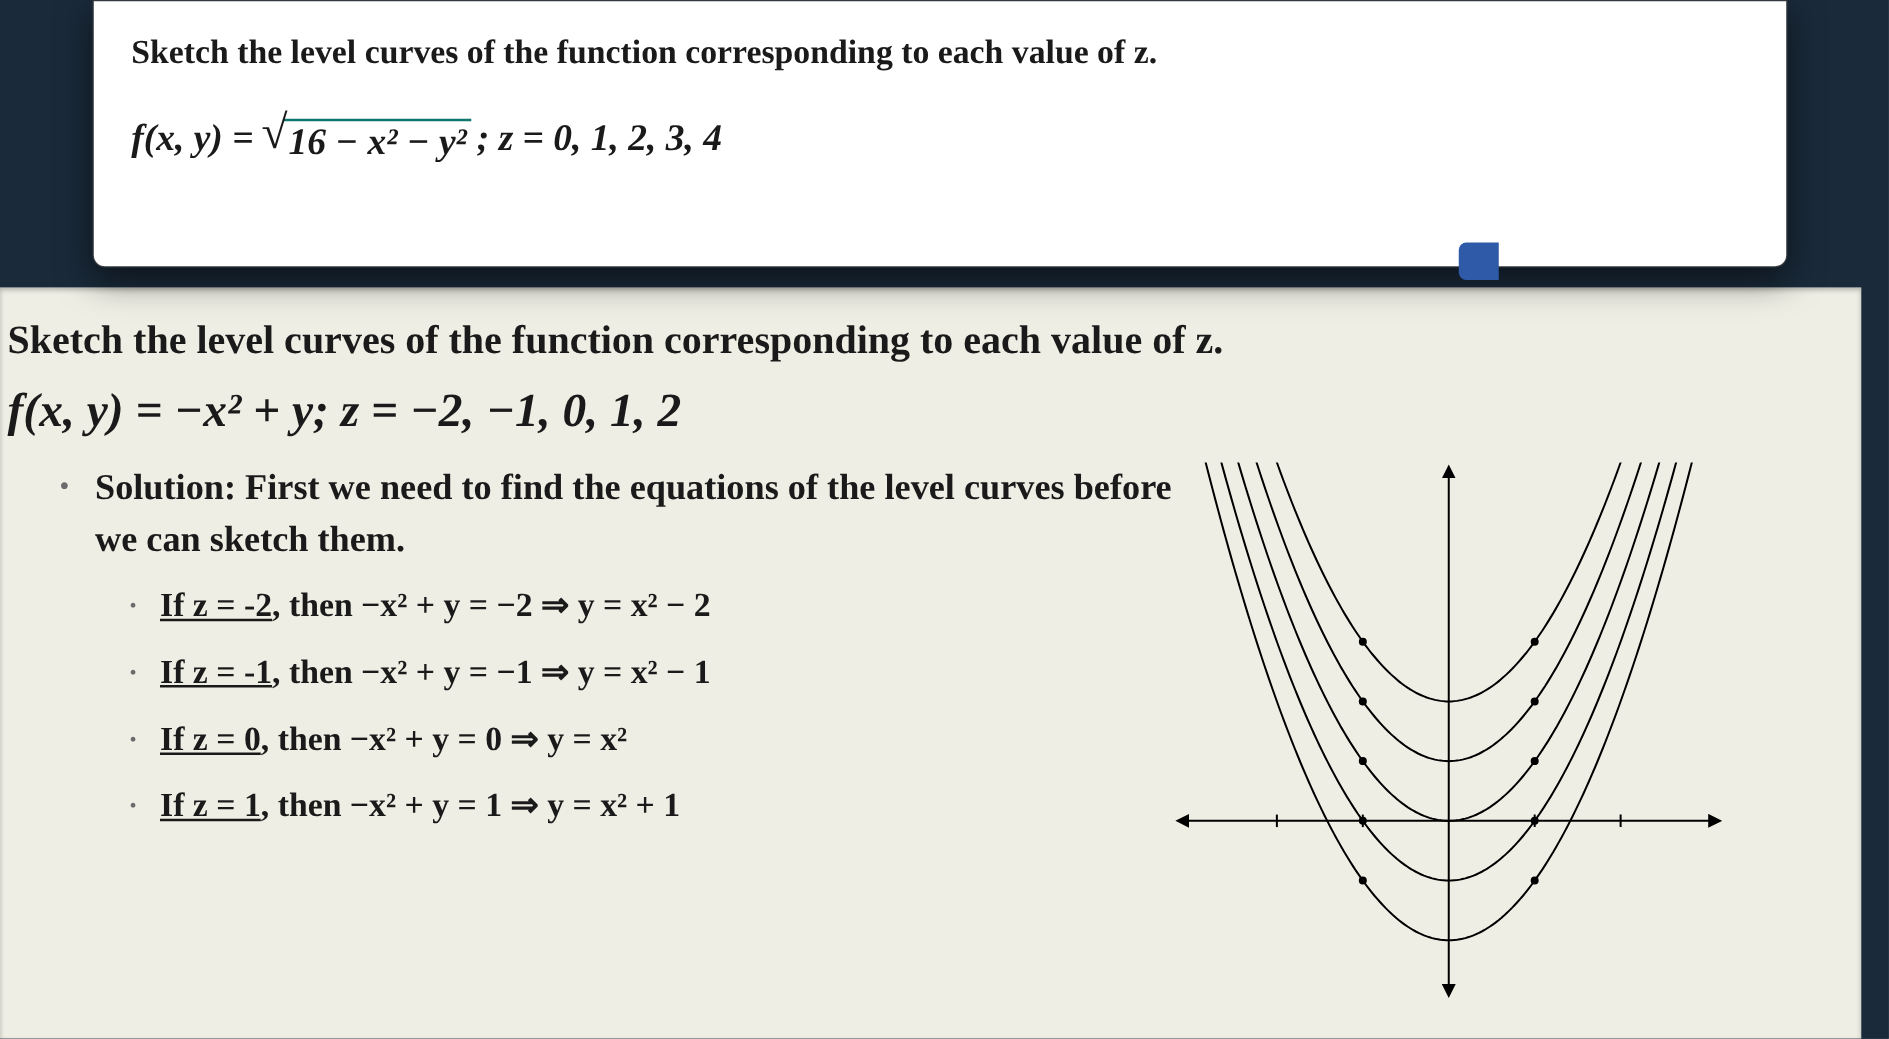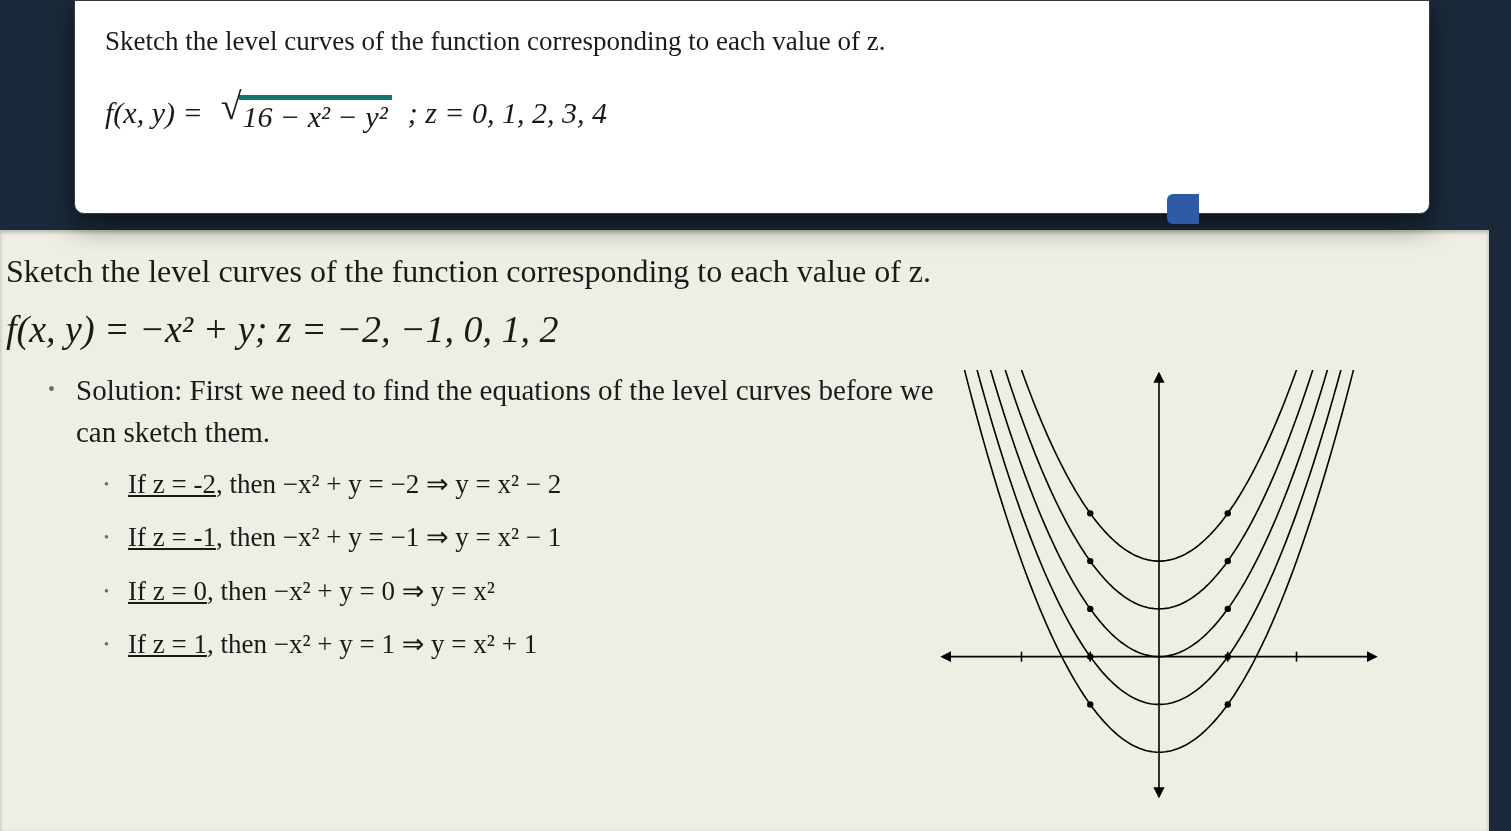--- a/index.html
+++ b/index.html
@@ -9,20 +9,21 @@
     height: 831px;
     background: #1a2a3a;
     font-family: "Palatino Linotype", "Book Antiqua", Palatino, Georgia, serif;
     color: #1a1a1a;
     overflow: hidden;
   }
   .stage {
     position: relative;
     width: 1199px;
     height: 831px;
+    font-weight: bold;
   }
   
   .question-card {
     position: absolute;
     left: 74px;
     top: 0;
     width: 1356px;
     height: 214px;
     background: #ffffff;
     border: 1px solid #343a40;
@@ -36,36 +37,36 @@
     font-size: 27px;
     line-height: 1.35;
     margin-bottom: 30px;
   }
   .question-card .equation {
     font-size: 30px;
     font-style: italic;
     font-family: "Cambria Math", "Times New Roman", serif;
     display: flex;
     align-items: center;
-    gap: 16px;
+    gap: 4px;
   }
   .sqrt-wrap {
     display: inline-flex;
     align-items: flex-start;
     position: relative;
     margin-left: 2px;
   }
   .sqrt-sign {
     font-size: 38px;
     line-height: 0.7;
     position: relative;
     top: 4px;
   }
   .sqrt-bar {
-    border-top: 5px solid #0f766e;
+    border-top: 2px solid #0f766e;
     padding: 0 4px 2px 4px;
     margin-top: 6px;
     margin-left: -3px;
   }
 
   
   .slide {
     position: absolute;
     left: 0;
     top: 230px;

